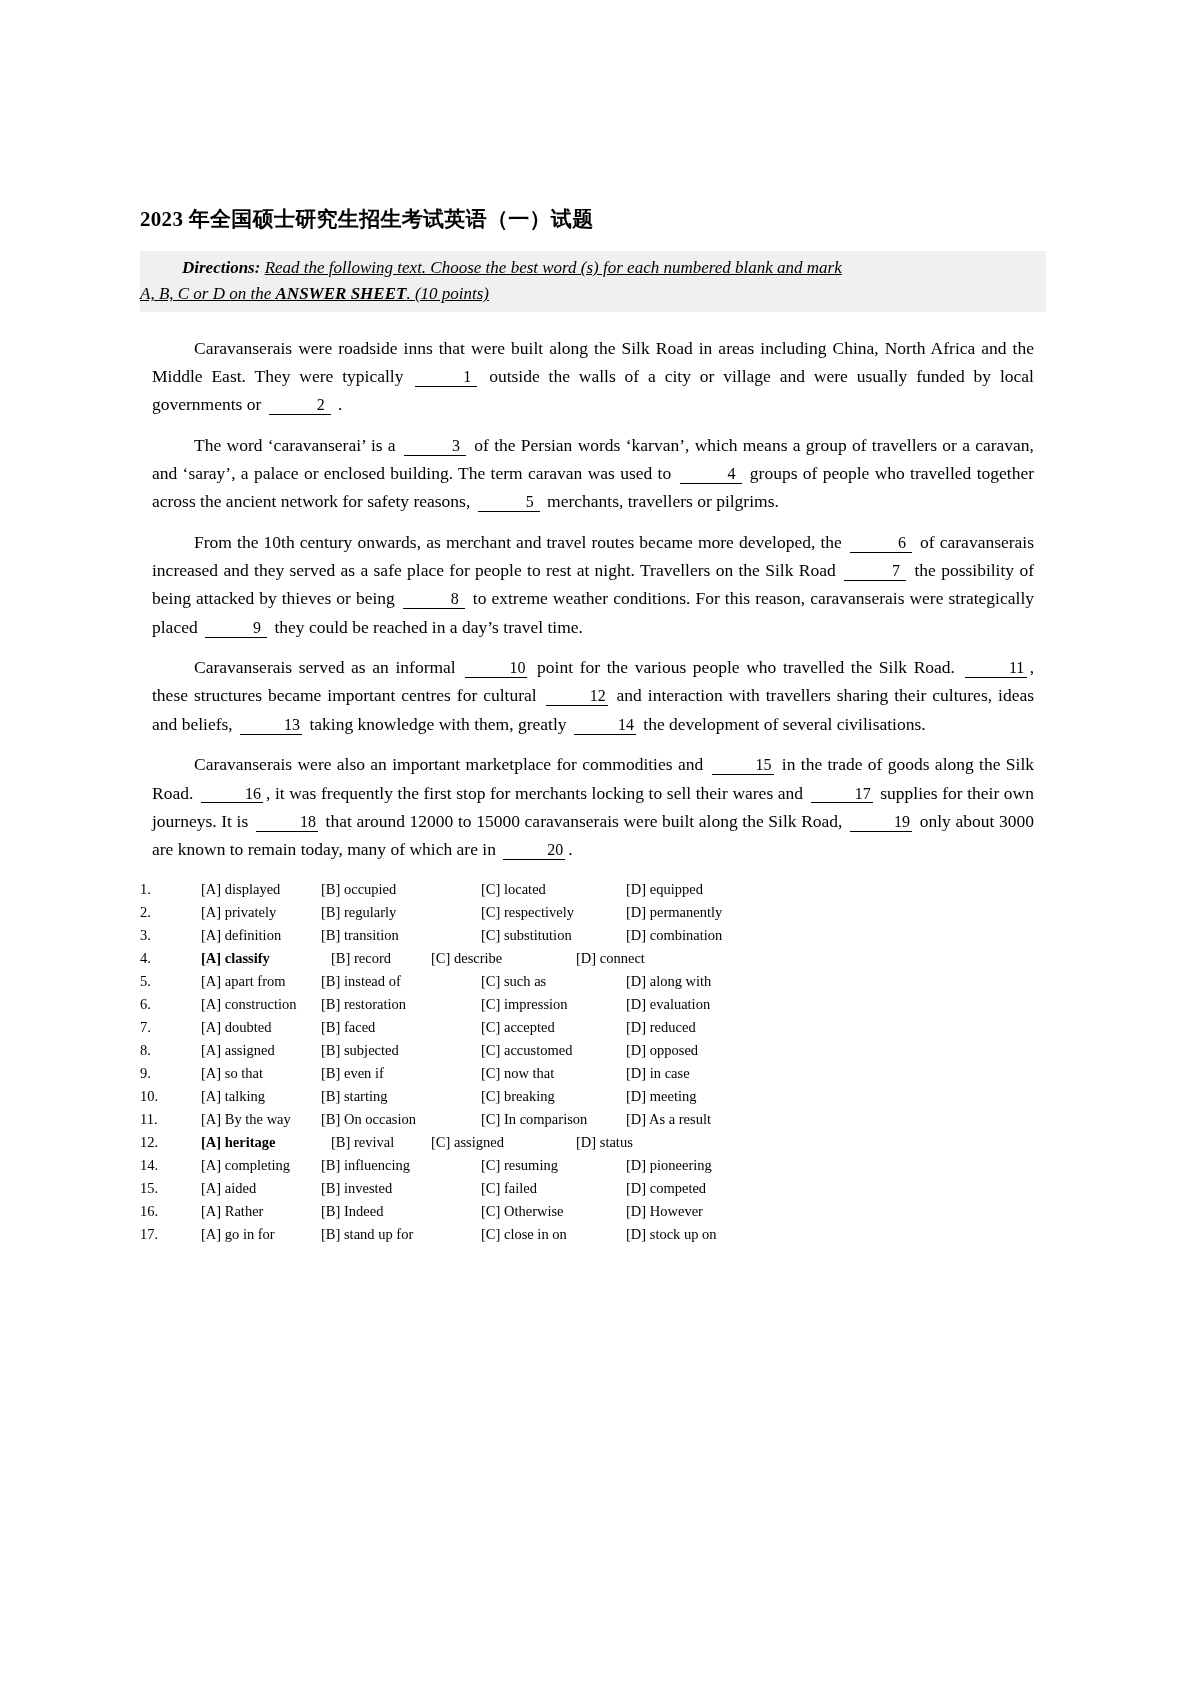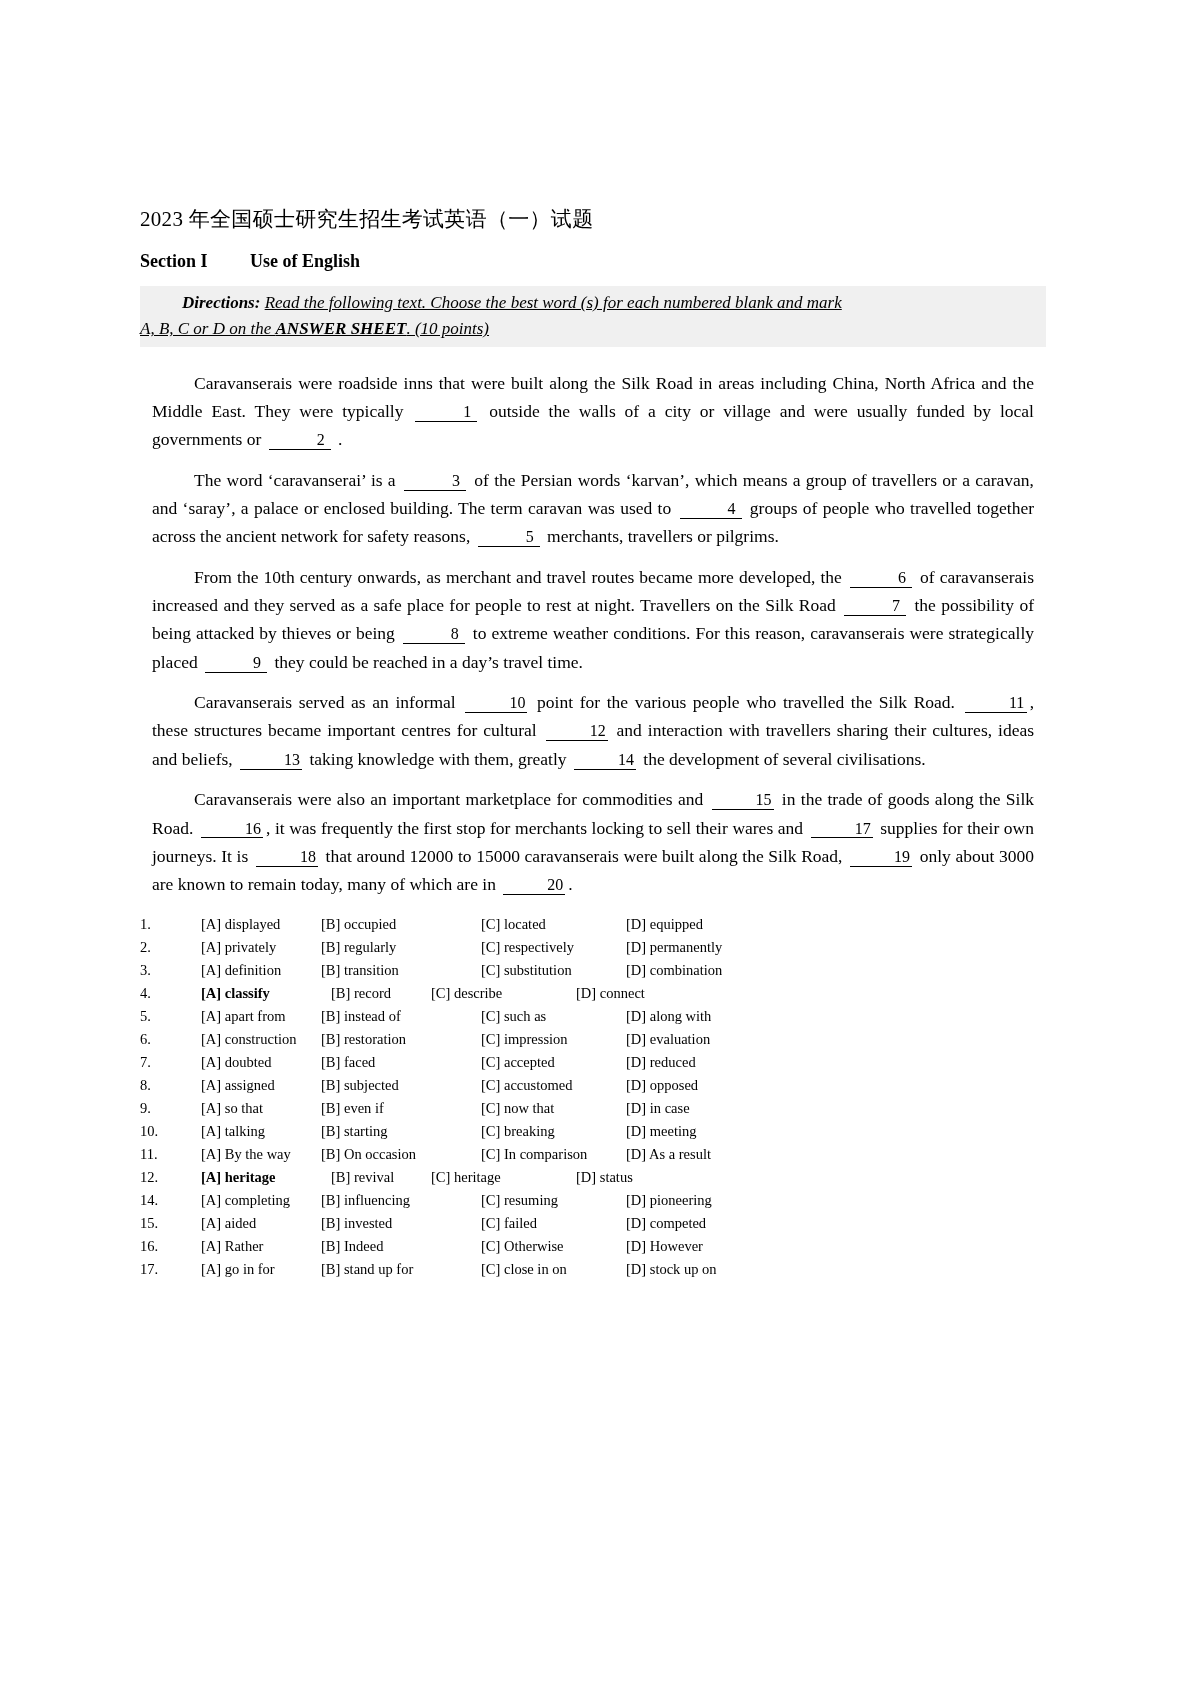--- a/index.html
+++ b/index.html
@@ -22,21 +22,21 @@
     background: #fff;
   }
   .content {
     position: absolute;
     left: 140px;
     top: 205px;
     width: 906px;
   }
   .doc-title {
     font-family: "Liberation Serif", serif;
-    font-weight: normal;
+    font-weight: bold;
     font-size: 21px;
     letter-spacing: 0.3px;
     margin: 0 0 18px 0;
   }
   .section-head {
     font-family: "Liberation Serif", serif;
     font-weight: bold;
     font-size: 18px;
     margin: 0 0 14px 0;
   }
@@ -121,23 +121,20 @@
   .opt-row.v2 .opt-b { flex: 0 0 100px; }
 </style>
 </head>
 <body>
 
 <div class="page">
   <div class="content">
 
     <h1 class="doc-title">2023 年全国硕士研究生招生考试英语（一）试题</h1>
 
-    <div class="section-head">
-      <span class="sec-label">Section I</span><span>Use of English</span>
-    </div>
 
     <div class="directions-box">
       <p class="d-line1"><span class="dir-bold">Directions:</span> <span class="dir-ital">Read the following text. Choose the best word (s) for each numbered blank and mark</span></p>
       <p><span class="dir-ital-nb">A, B, C or D on the </span><span class="dir-ans">ANSWER SHEET</span><span class="dir-ital-nb">. (10 points)</span></p>
     </div>
 
     <div class="body-text">
       <p class="para">Caravanserais were roadside inns that were built along the Silk Road in areas including China, North Africa and the Middle East. They were typically <span class="blank">1</span> outside the walls of a city or village and were usually funded by local governments or <span class="blank">2</span> .</p>
       <p class="para">The word ‘caravanserai’ is a <span class="blank">3</span> of the Persian words ‘karvan’, which means a group of travellers or a caravan, and ‘saray’, a palace or enclosed building. The term caravan was used to <span class="blank">4</span> groups of people who travelled together across the ancient network for safety reasons, <span class="blank">5</span> merchants, travellers or pilgrims.</p>
       <p class="para">From the 10th century onwards, as merchant and travel routes became more developed, the <span class="blank">6</span> of caravanserais increased and they served as a safe place for people to rest at night. Travellers on the Silk Road <span class="blank">7</span> the possibility of being attacked by thieves or being <span class="blank">8</span> to extreme weather conditions. For this reason, caravanserais were strategically placed <span class="blank">9</span> they could be reached in a day’s travel time.</p>
@@ -220,21 +217,21 @@
           <span class="opt-num">11.</span>
           <span class="opt-cell opt-a">[A] By the way</span>
           <span class="opt-cell opt-b">[B] On occasion</span>
           <span class="opt-cell opt-c">[C] In comparison</span>
           <span class="opt-cell opt-d">[D] As a result</span>
         </div>
         <div class="opt-row v2">
           <span class="opt-num">12.</span>
           <span class="opt-cell opt-a">[A] heritage</span>
           <span class="opt-cell opt-b">[B] revival</span>
-          <span class="opt-cell opt-c">[C] heritage</span>
+          <span class="opt-cell opt-c">[C] assigned</span>
           <span class="opt-cell opt-d">[D] status</span>
         </div>
         <div class="opt-row">
           <span class="opt-num">14.</span>
           <span class="opt-cell opt-a">[A] completing</span>
           <span class="opt-cell opt-b">[B] influencing</span>
           <span class="opt-cell opt-c">[C] resuming</span>
           <span class="opt-cell opt-d">[D] pioneering</span>
         </div>
         <div class="opt-row">

